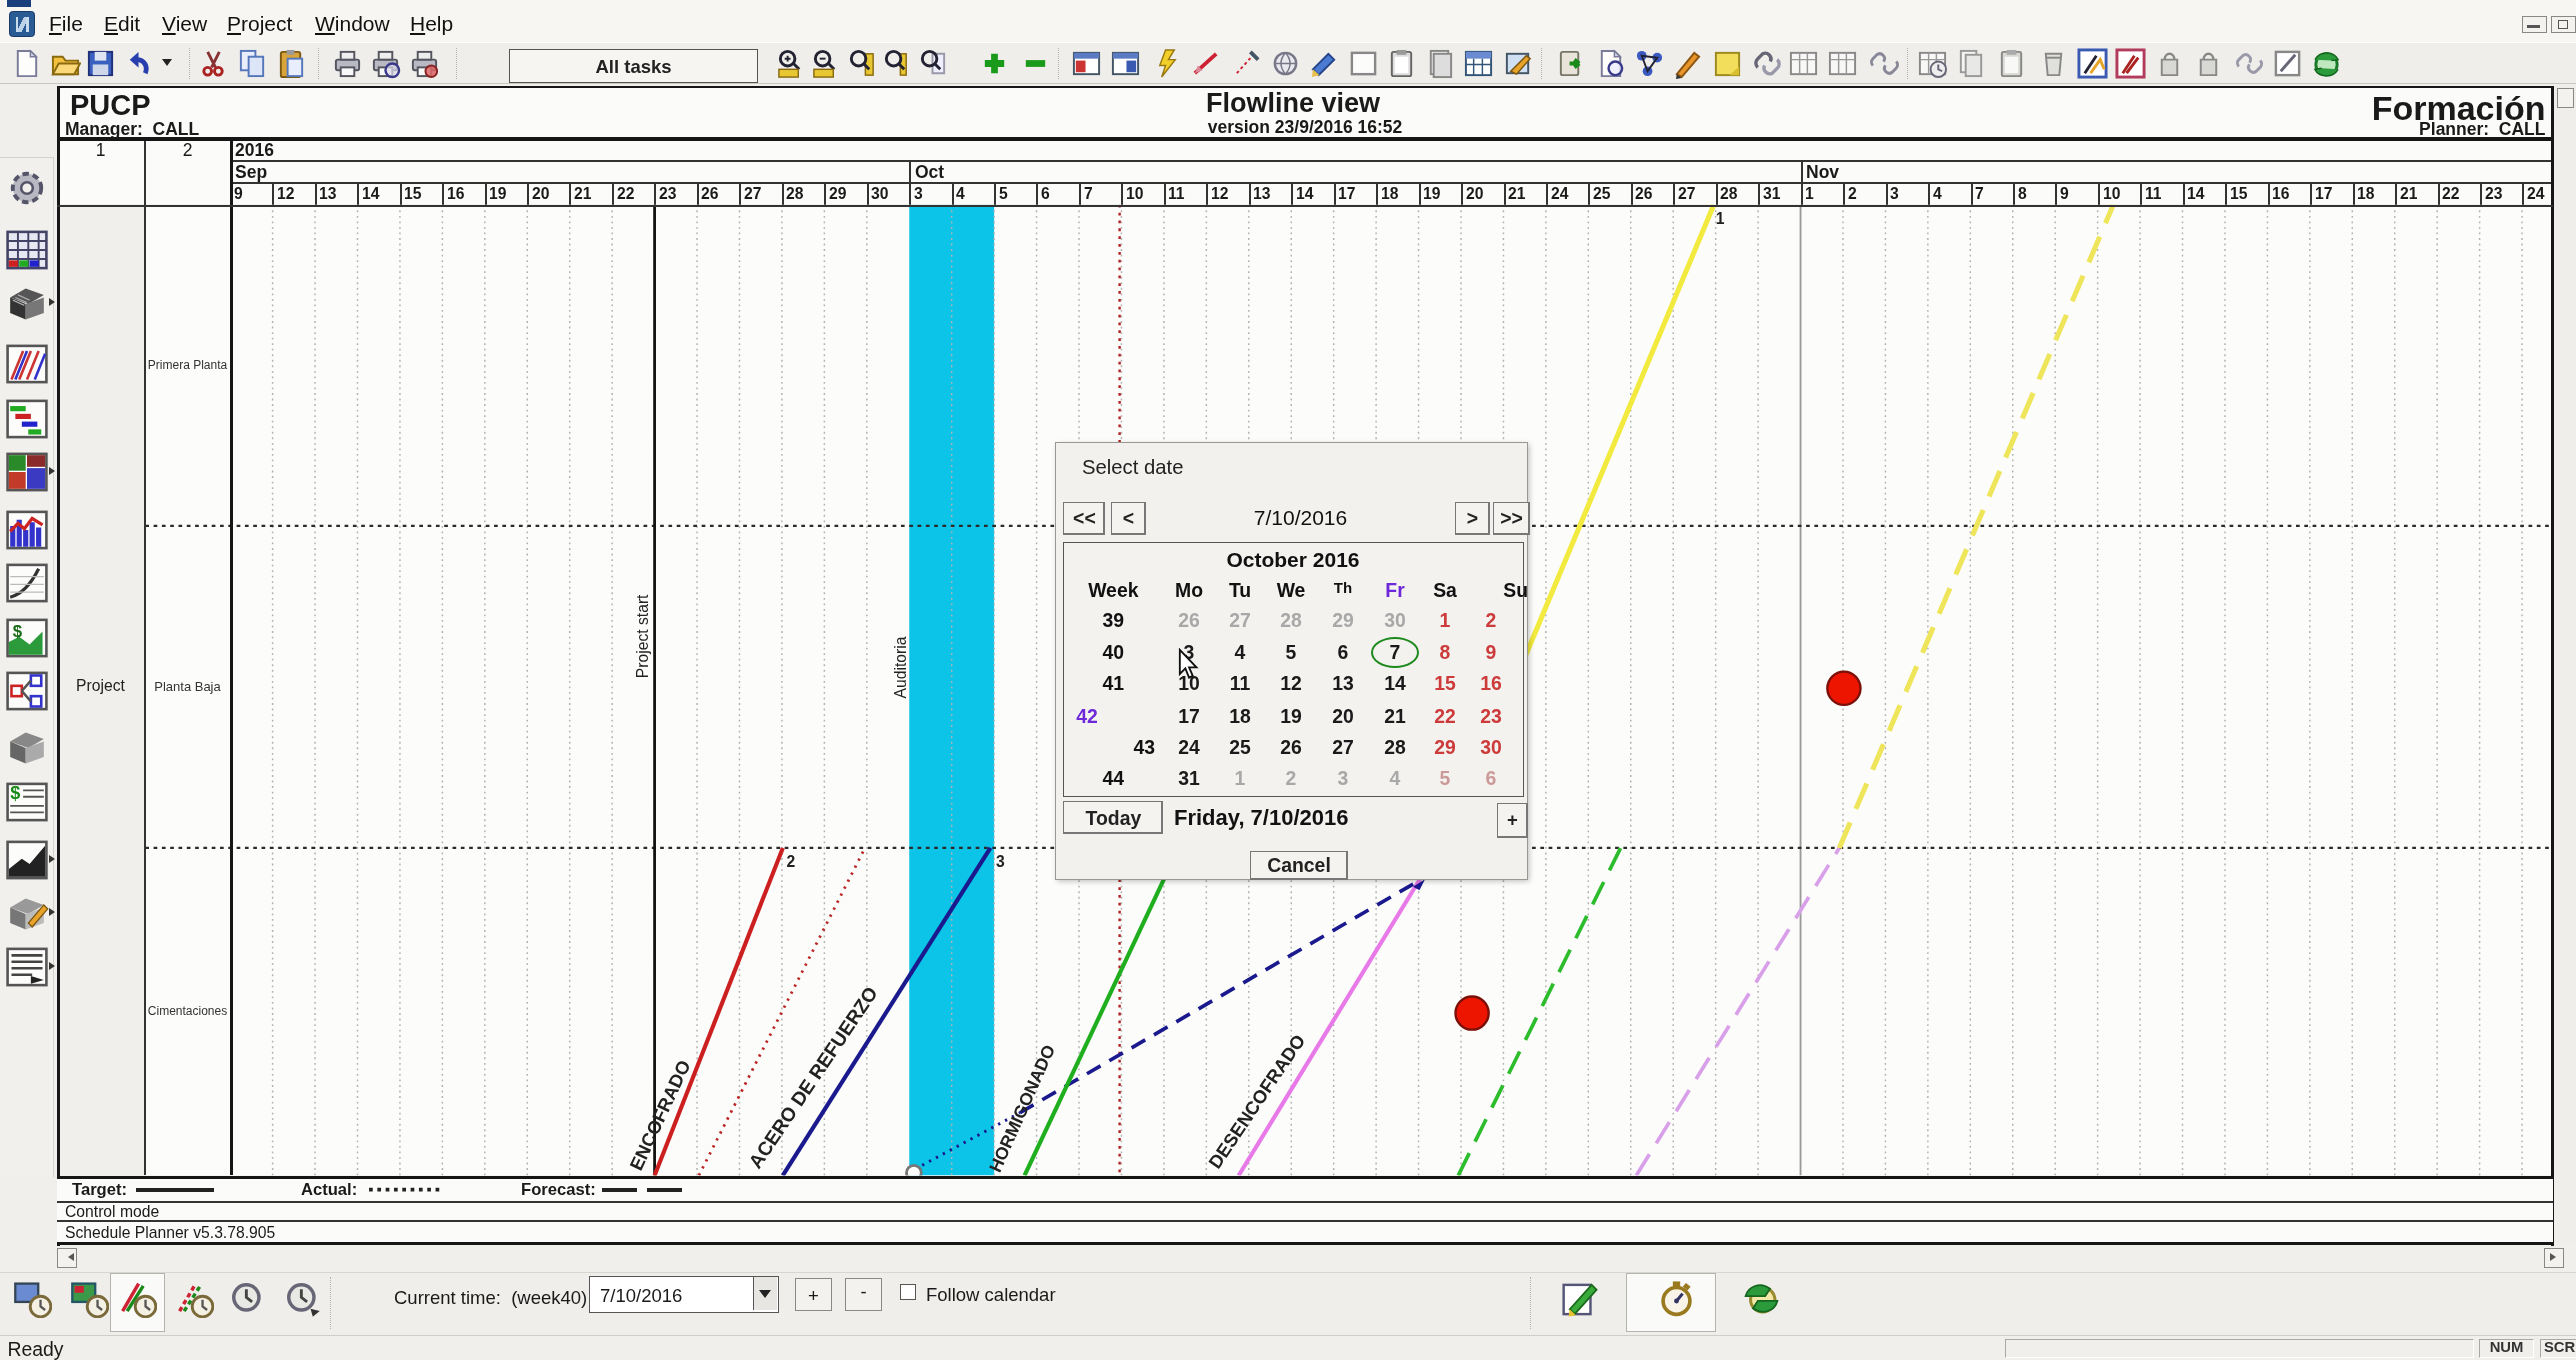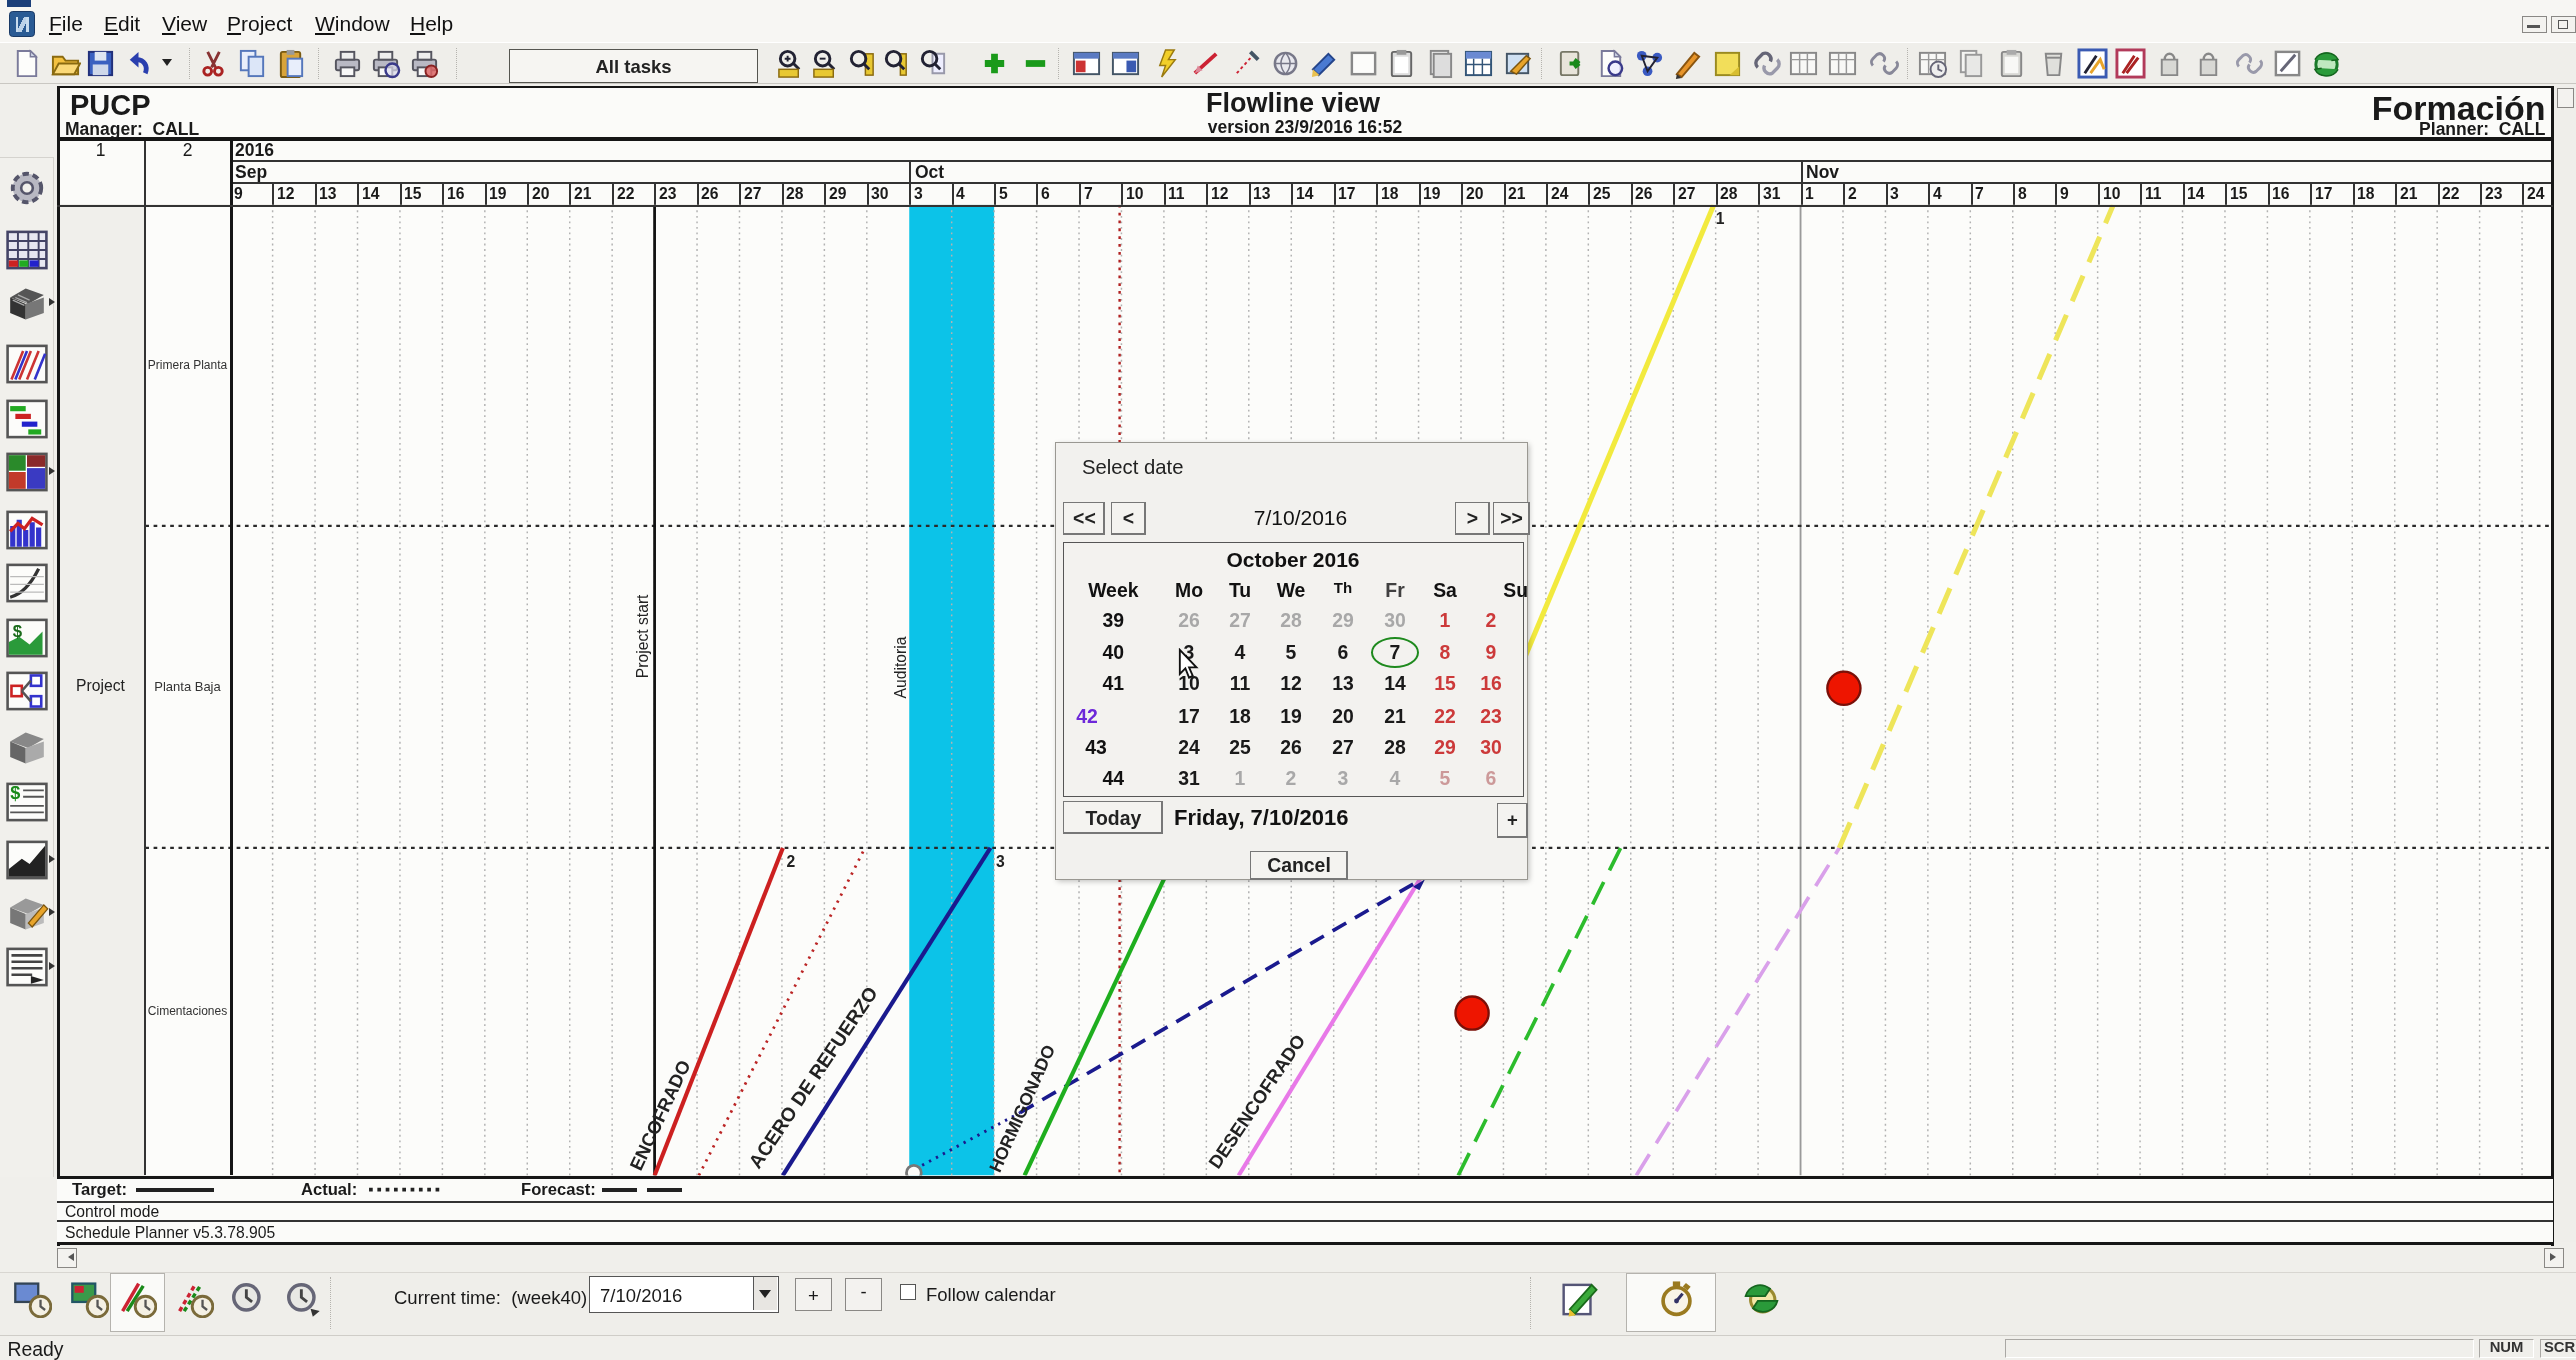--- a/index.html
+++ b/index.html
@@ -677,21 +677,21 @@
 <div class="txt" style="left:399px;top:64px;width:35px;text-align:center;font-size:19.4px;font-weight:bold;color:#222">&gt;</div>
 <div class="a" style="left:437px;top:59px;width:37px;height:33px;background:#f4f3f0;border:1.8px solid #777;border-right-width:2.8px;border-bottom-width:2.8px"></div>
 <div class="txt" style="left:437px;top:64px;width:37px;text-align:center;font-size:19.4px;font-weight:bold;color:#222">&gt;&gt;</div>
 <div class="a" style="left:6.5px;top:99px;width:461px;height:255px;background:#f3f2ef;border:1.8px solid #555"></div>
 <div class="txt" style="left:6.5px;top:105px;width:461px;text-align:center;font-size:21px;font-weight:bold;color:#111">October 2016</div>
 <div class="txt" style="left:20.3px;top:136px;width:74px;text-align:center;font-size:19.4px;font-weight:bold;color:#111">Week</div>
 <div class="txt" style="left:96px;top:136px;width:74px;text-align:center;font-size:19.4px;font-weight:bold;color:#111">Mo</div>
 <div class="txt" style="left:147px;top:136px;width:74px;text-align:center;font-size:19.4px;font-weight:bold;color:#111">Tu</div>
 <div class="txt" style="left:198px;top:136px;width:74px;text-align:center;font-size:19.4px;font-weight:bold;color:#111">We</div>
 <div class="txt" style="left:250px;top:136px;width:74px;text-align:center;font-size:15px;font-weight:bold;color:#111">Th</div>
-<div class="txt" style="left:302px;top:136px;width:74px;text-align:center;font-size:19.4px;font-weight:bold;color:#404040">Fr</div>
+<div class="txt" style="left:302px;top:136px;width:74px;text-align:center;font-size:19.4px;font-weight:bold;color:#6d28d9">Fr</div>
 <div class="txt" style="left:352px;top:136px;width:74px;text-align:center;font-size:19.4px;font-weight:bold;color:#111">Sa</div>
 <div class="txt" style="left:398px;top:136px;width:74px;text-align:right;font-size:19.4px;font-weight:bold;color:#111">Su</div>
 <div class="txt" style="left:20.3px;top:166px;width:74px;text-align:center;font-size:19.4px;font-weight:bold;color:#111">39</div>
 <div class="txt" style="left:96px;top:166px;width:74px;text-align:center;font-size:19.4px;font-weight:bold;color:#a8a8a8">26</div>
 <div class="txt" style="left:147px;top:166px;width:74px;text-align:center;font-size:19.4px;font-weight:bold;color:#a8a8a8">27</div>
 <div class="txt" style="left:198px;top:166px;width:74px;text-align:center;font-size:19.4px;font-weight:bold;color:#a8a8a8">28</div>
 <div class="txt" style="left:250px;top:166px;width:74px;text-align:center;font-size:19.4px;font-weight:bold;color:#a8a8a8">29</div>
 <div class="txt" style="left:302px;top:166px;width:74px;text-align:center;font-size:19.4px;font-weight:bold;color:#a8a8a8">30</div>
 <div class="txt" style="left:352px;top:166px;width:74px;text-align:center;font-size:19.4px;font-weight:bold;color:#cc3a3a">1</div>
 <div class="txt" style="left:398px;top:166px;width:74px;text-align:center;font-size:19.4px;font-weight:bold;color:#cc3a3a">2</div>
@@ -712,21 +712,21 @@
 <div class="txt" style="left:352px;top:229px;width:74px;text-align:center;font-size:19.4px;font-weight:bold;color:#cc3a3a">15</div>
 <div class="txt" style="left:398px;top:229px;width:74px;text-align:center;font-size:19.4px;font-weight:bold;color:#cc3a3a">16</div>
 <div class="txt" style="left:20.3px;top:262px;width:74px;font-size:19.4px;font-weight:bold;color:#6d28d9">42</div>
 <div class="txt" style="left:96px;top:262px;width:74px;text-align:center;font-size:19.4px;font-weight:bold;color:#1a1a1a">17</div>
 <div class="txt" style="left:147px;top:262px;width:74px;text-align:center;font-size:19.4px;font-weight:bold;color:#1a1a1a">18</div>
 <div class="txt" style="left:198px;top:262px;width:74px;text-align:center;font-size:19.4px;font-weight:bold;color:#1a1a1a">19</div>
 <div class="txt" style="left:250px;top:262px;width:74px;text-align:center;font-size:19.4px;font-weight:bold;color:#1a1a1a">20</div>
 <div class="txt" style="left:302px;top:262px;width:74px;text-align:center;font-size:19.4px;font-weight:bold;color:#1a1a1a">21</div>
 <div class="txt" style="left:352px;top:262px;width:74px;text-align:center;font-size:19.4px;font-weight:bold;color:#cc3a3a">22</div>
 <div class="txt" style="left:398px;top:262px;width:74px;text-align:center;font-size:19.4px;font-weight:bold;color:#cc3a3a">23</div>
-<div class="txt" style="left:3px;top:293px;width:74px;text-align:center;font-size:19.4px;font-weight:bold;color:#111">43</div>
+<div class="txt" style="left:25px;top:293px;width:74px;text-align:right;font-size:19.4px;font-weight:bold;color:#111">43</div>
 <div class="txt" style="left:96px;top:293px;width:74px;text-align:center;font-size:19.4px;font-weight:bold;color:#1a1a1a">24</div>
 <div class="txt" style="left:147px;top:293px;width:74px;text-align:center;font-size:19.4px;font-weight:bold;color:#1a1a1a">25</div>
 <div class="txt" style="left:198px;top:293px;width:74px;text-align:center;font-size:19.4px;font-weight:bold;color:#1a1a1a">26</div>
 <div class="txt" style="left:250px;top:293px;width:74px;text-align:center;font-size:19.4px;font-weight:bold;color:#1a1a1a">27</div>
 <div class="txt" style="left:302px;top:293px;width:74px;text-align:center;font-size:19.4px;font-weight:bold;color:#1a1a1a">28</div>
 <div class="txt" style="left:352px;top:293px;width:74px;text-align:center;font-size:19.4px;font-weight:bold;color:#cc3a3a">29</div>
 <div class="txt" style="left:398px;top:293px;width:74px;text-align:center;font-size:19.4px;font-weight:bold;color:#cc3a3a">30</div>
 <div class="txt" style="left:20.3px;top:324px;width:74px;text-align:center;font-size:19.4px;font-weight:bold;color:#111">44</div>
 <div class="txt" style="left:96px;top:324px;width:74px;text-align:center;font-size:19.4px;font-weight:bold;color:#1a1a1a">31</div>
 <div class="txt" style="left:147px;top:324px;width:74px;text-align:center;font-size:19.4px;font-weight:bold;color:#a8a8a8">1</div>

